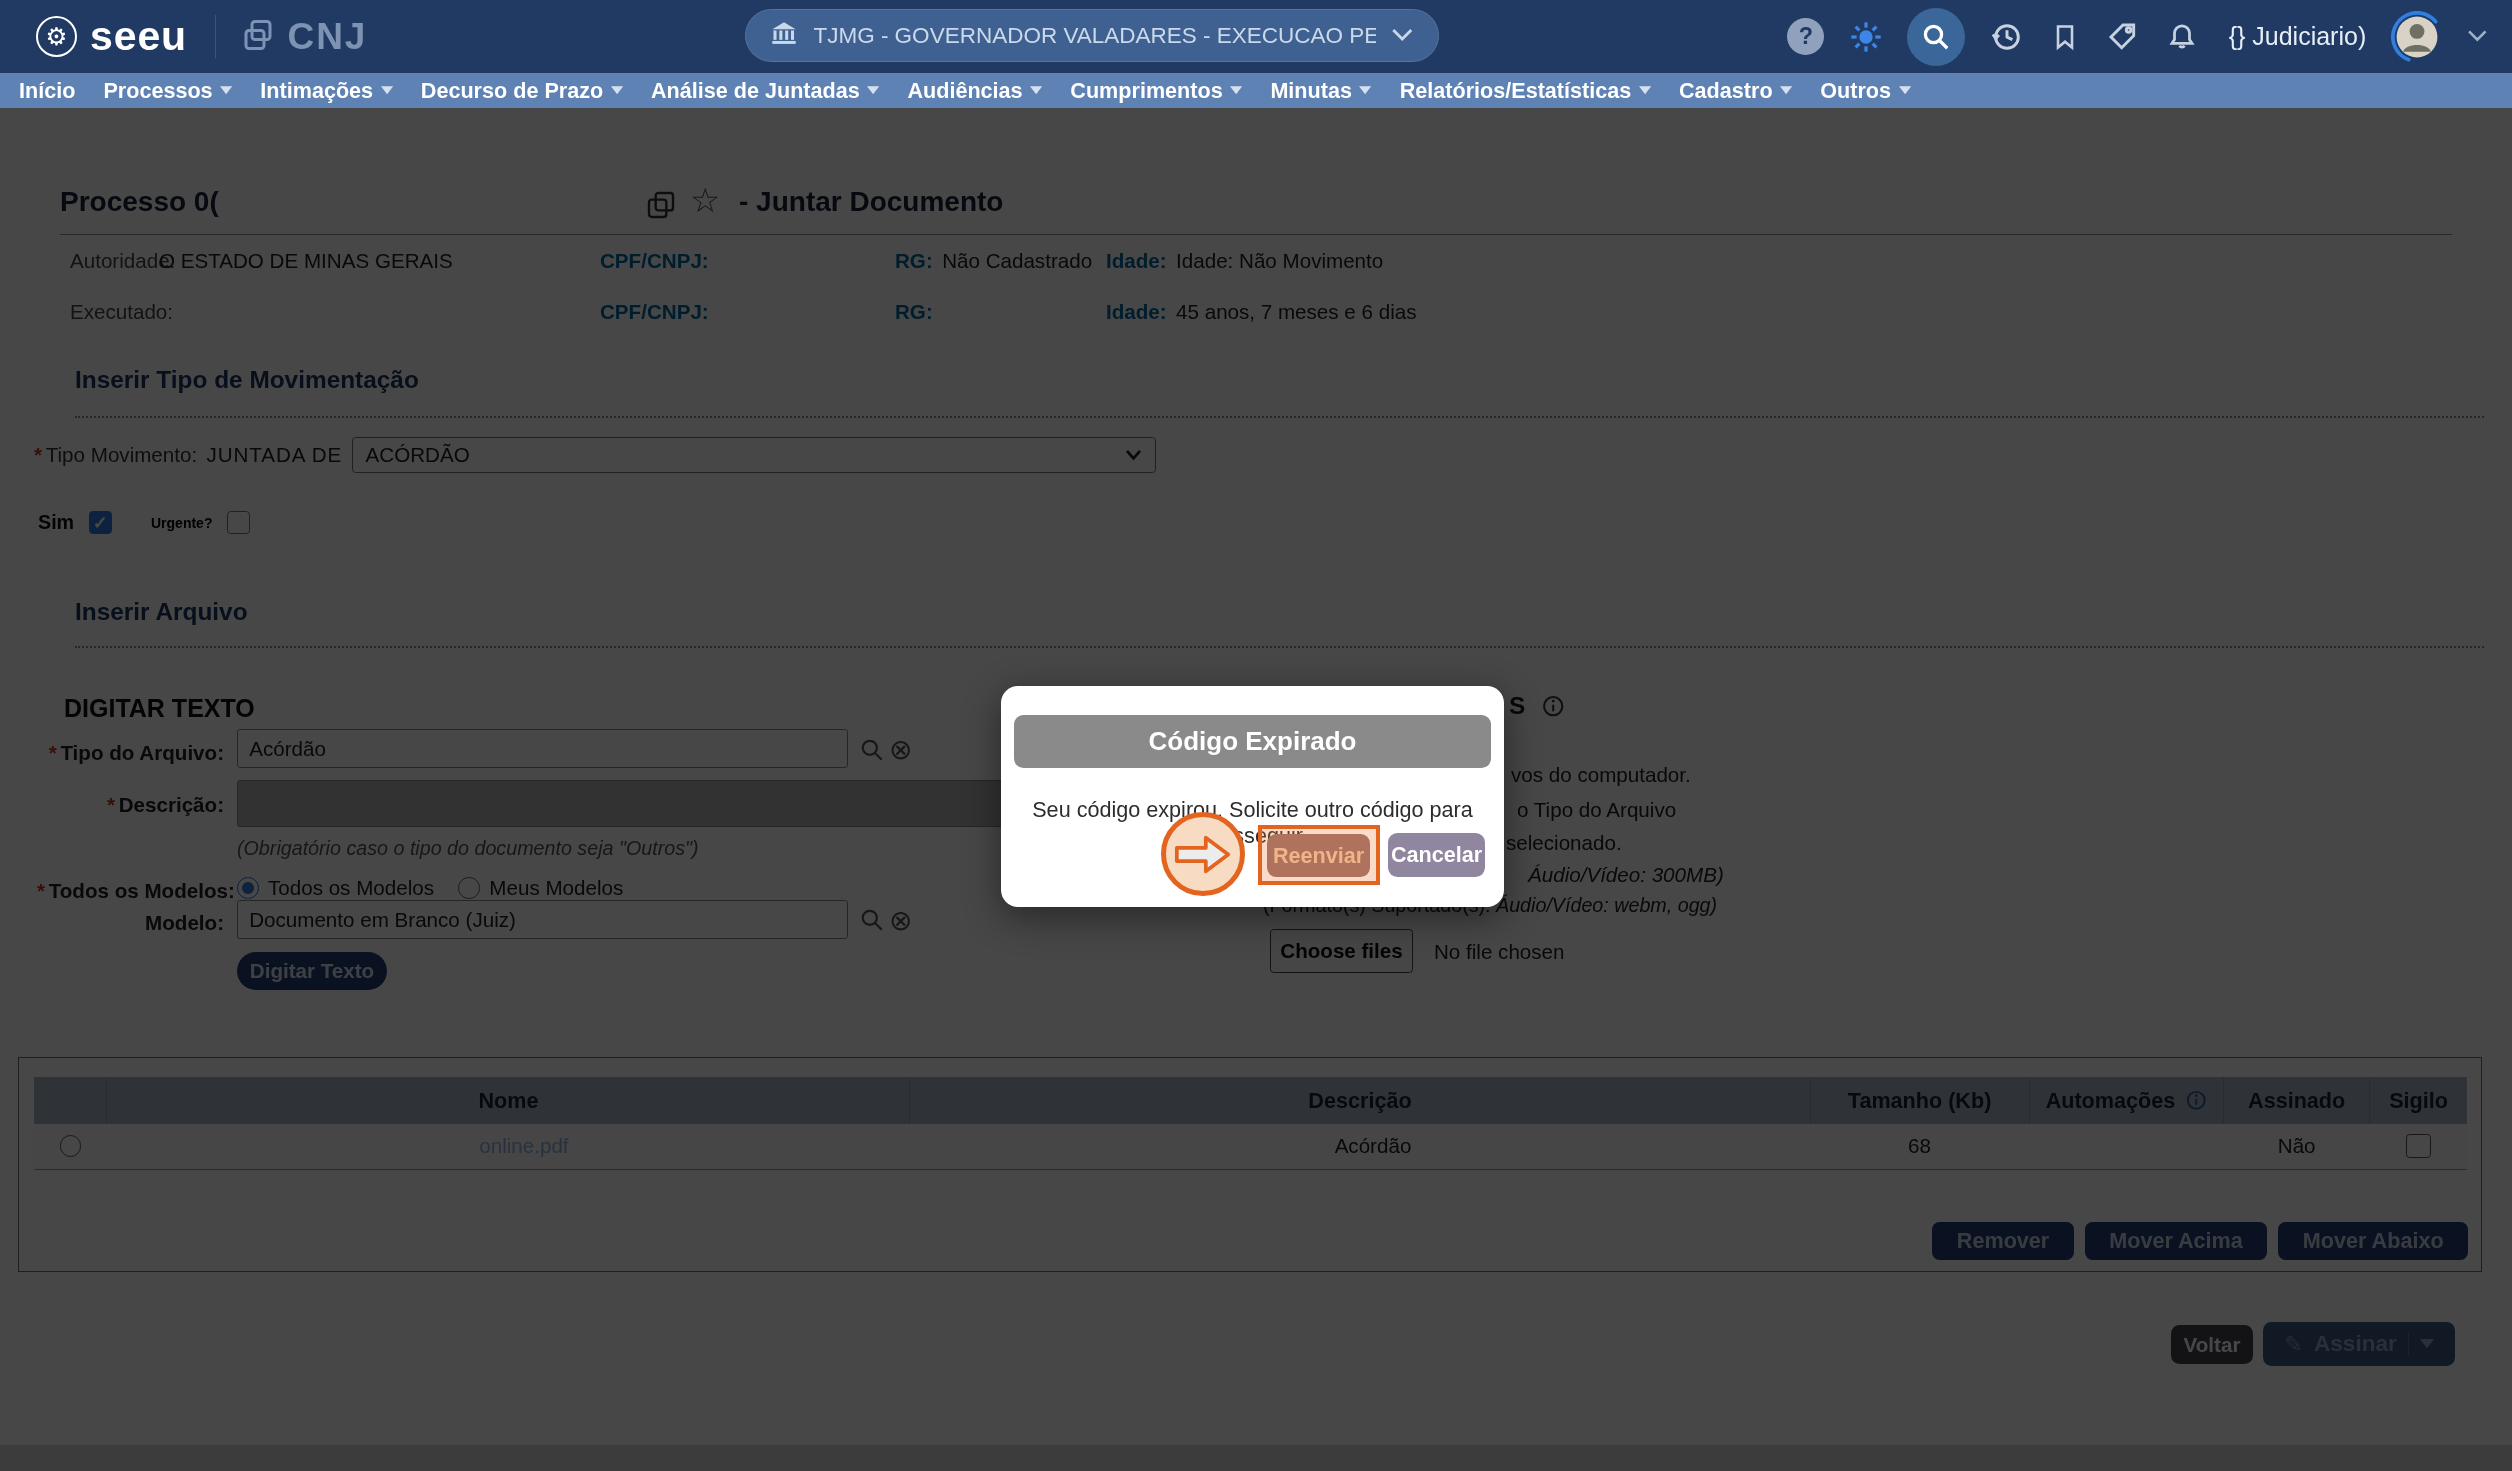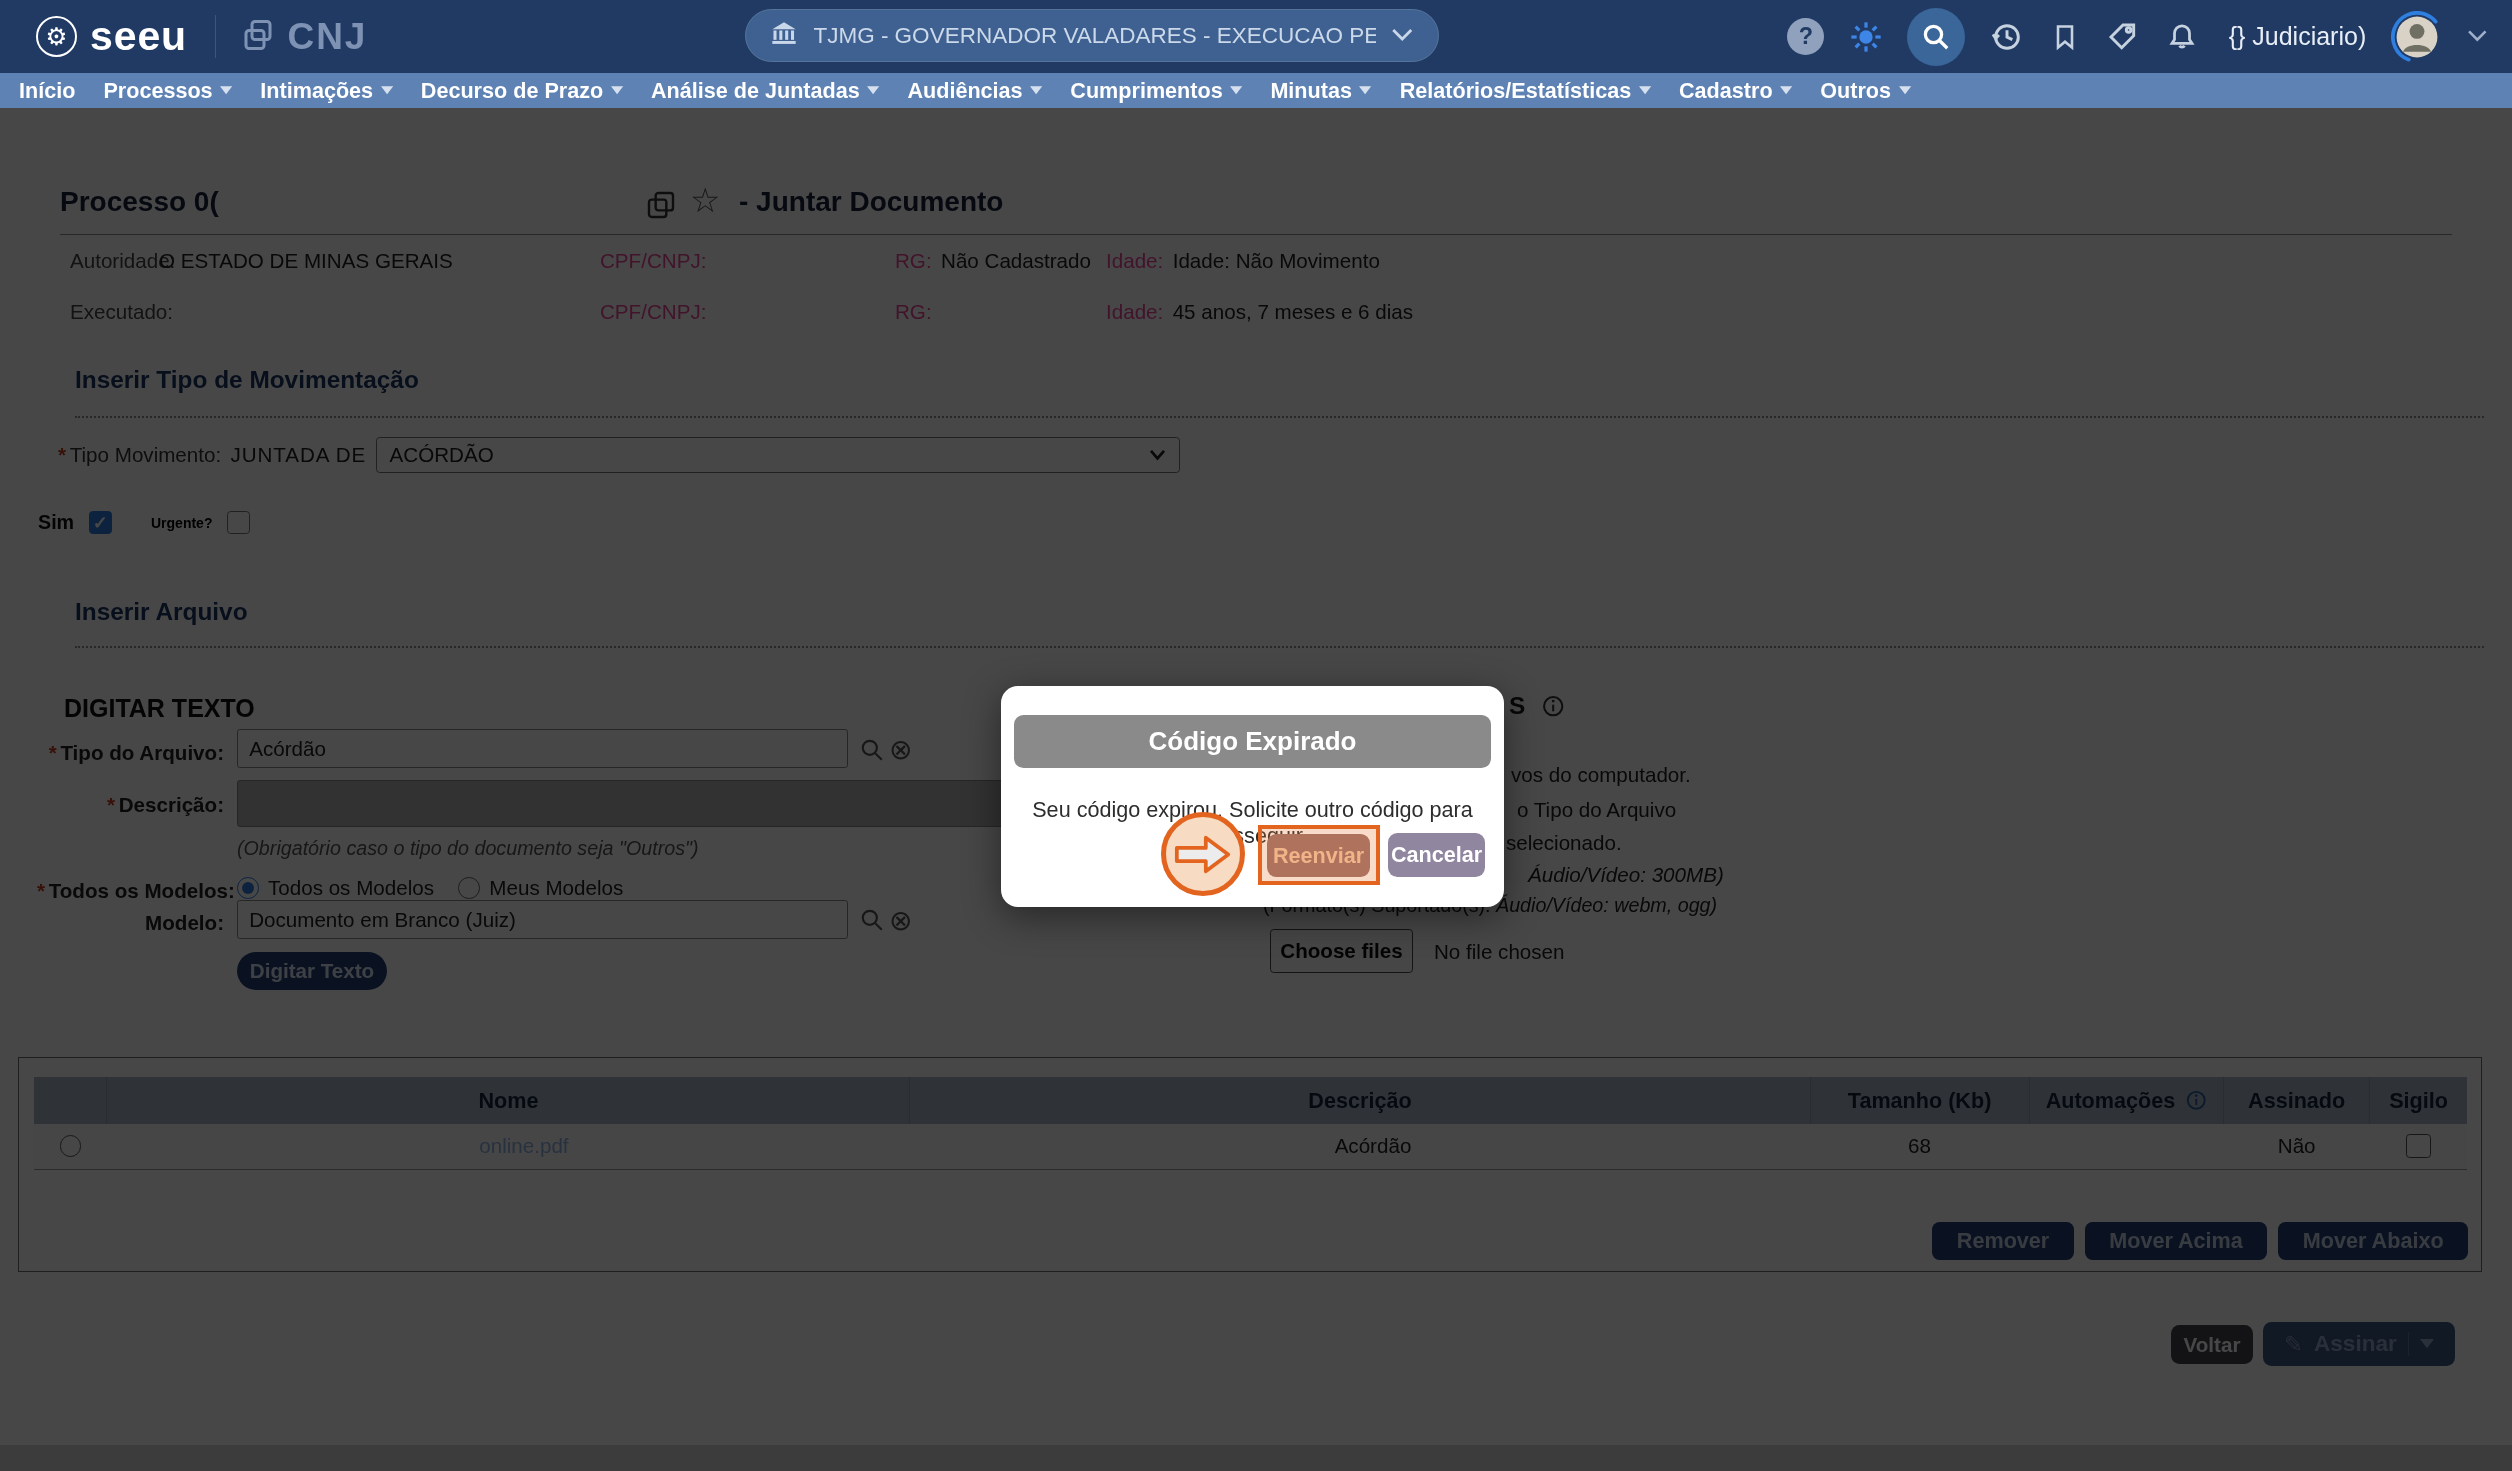--- a/index.html
+++ b/index.html
@@ -30,21 +30,21 @@
 
   
   .overlay { position:absolute; top:108px; left:0; right:0; bottom:0; background:rgba(0,0,0,0.72); z-index:50; pointer-events:none; }
 
   .content { position:absolute; inset:0;border-radius:23px; }
   .abs { position:absolute; }
   .ptitle { font-size:28px; font-weight:bold; color:#16213A; white-space:nowrap; }
   .title-hr { border:none; border-top:1.9px solid #909090; }
 
   .info-label { font-size:20.6px; color:#444; }
-  .info-bold { font-size:20.6px; font-weight:normal; color:#ec4899; }
+  .info-bold { font-size:20.6px; font-weight:bold; color:#0369a1; }
   .info-val { font-size:20.6px; color:#222; }
   .iflex { display:flex; gap:9.4px; align-items:baseline; white-space:nowrap; }
 
   .sec-head { font-size:24.4px; font-weight:bold; color:#1F3864; white-space:nowrap; }
   .dotted { border-bottom:2.8px dotted #8F8F8F; }
 
   .req { color:#C43A1E; font-weight:bold; margin-right:3.7px; }
   .frm-label { font-size:20.6px; font-weight:bold; color:#222; white-space:nowrap; }
   .lbl-col { width:187px; text-align:right; }
   .txtin { border:0.9px solid #8a8a8a; border-radius:2.8px; background:#fff; font-size:20.6px; color:#222; padding:0 11.2px; font-family:"Liberation Sans",sans-serif; }
@@ -306,21 +306,21 @@
     </div>
     <div class="abs iflex" style="left:1106px; top:300px;">
       <span class="info-bold">Idade:</span>
       <span class="info-val">45 anos, 7 meses e 6 dias</span>
     </div>
 
     <span class="abs sec-head" style="left:75px; top:366px;">Inserir Tipo de Movimentação</span>
     <div class="abs dotted" style="left:75px; top:394px; width:2409px; height:24.4px;"></div>
 
     <div class="abs" style="left:34px; top:437px; display:flex; align-items:center; gap:9.4px;">
-      <span class="frm-label" style="font-weight:normal; color:#333;margin-left:24px;"><span class="req">*</span><span>Tipo Movimento:</span></span>
+      <span class="frm-label" style="font-weight:normal; color:#333;"><span class="req">*</span><span>Tipo Movimento:</span></span>
       <span class="info-val" style="letter-spacing:0.9px;">JUNTADA DE</span>
       <div class="selectbox" style="width:804px; height:36px;">
         <span>ACÓRDÃO</span>
         <svg width="17" height="11.2" viewBox="0 0 18 12" fill="none" stroke="#222" stroke-width="3">
             <polyline points="2,2 9,10 16,2"></polyline>
           </svg>
       </div>
     </div>
 
     <div class="abs" style="left:38px; top:511px; display:flex; align-items:center; gap:15px;">

